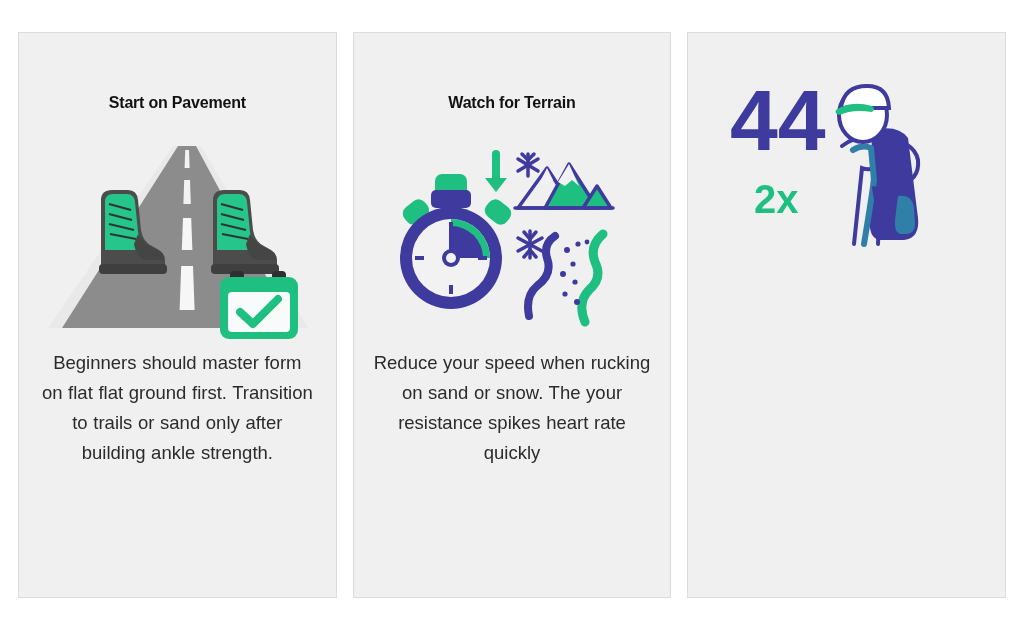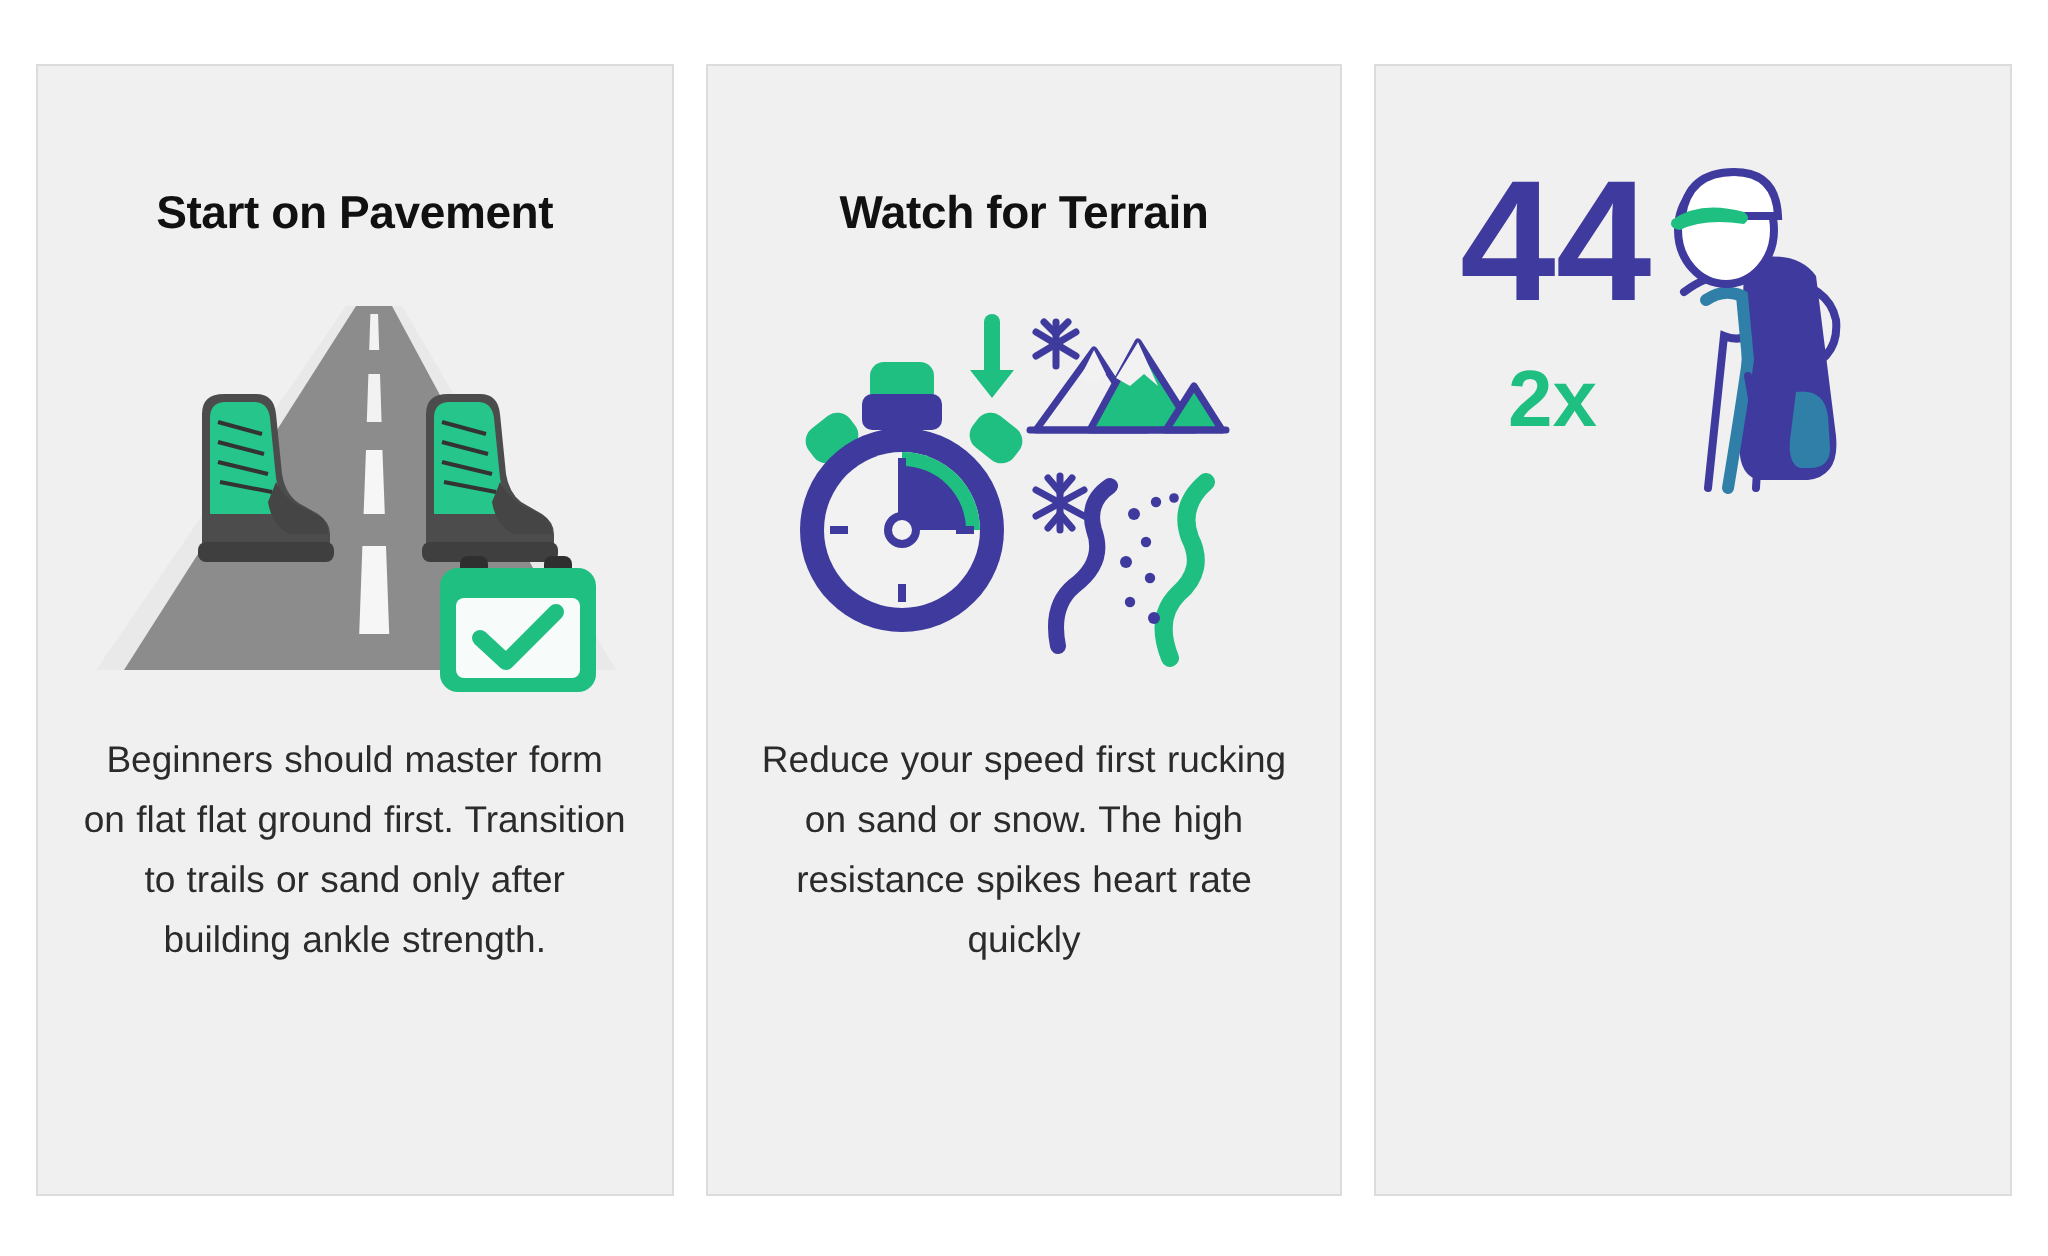--- a/index.html
+++ b/index.html
@@ -30,38 +30,37 @@
     background: #f0f0f0;
     border: 1px solid #dcdcdc;
     box-sizing: border-box;
     display: flex;
     flex-direction: column;
     align-items: center;
     padding: 0;
   }
   .card-title {
     margin-top: 62px;
-    font-size: 23px;
+    font-size: 16px;
     font-weight: bold;
     color: #111111;
     letter-spacing: -0.2px;
     text-align: center;
     line-height: 1;
   }
   .art {
     position: relative;
     width: 100%;
     height: 215px;
     margin-top: 22px;
     display: flex;
     align-items: center;
     justify-content: center;
   }
   .card-body {
-    margin-top: 10px;
     width: 86%;
     text-align: center;
     font-size: 18.5px;
     line-height: 1.62;
     color: #2b2b2b;
     word-spacing: 0.5px;
   }
   .card-3 .card-body { width: 92%; }
   .card-2 .card-body { width: 88%; }
 </style>
@@ -185,21 +184,21 @@
           <circle cx="181" cy="98" r="2.6"></circle>
           <circle cx="176" cy="118" r="2.6"></circle>
           <circle cx="166" cy="128" r="3"></circle>
           <circle cx="178" cy="136" r="2.6"></circle>
           <circle cx="168" cy="148" r="2.6"></circle>
           <circle cx="180" cy="156" r="3"></circle>
           <circle cx="190" cy="96" r="2.4"></circle>
         </g>
       </svg>
     </div>
-    <div class="card-body">Reduce your speed first rucking on sand or snow. The high resistance spikes heart rate quickly</div>
+    <div class="card-body">Reduce your speed when rucking on sand or snow. The your resistance spikes heart rate quickly</div>
   </div>
 
   <div class="card card-3">
     <div class="art">
       <svg width="250" height="190" viewBox="0 0 250 190">
         <text x="8" y="82" font-family="Liberation Sans, sans-serif" font-size="86" font-weight="bold" fill="#3f3a9e">44</text>
         <text x="32" y="145" font-family="Liberation Sans, sans-serif" font-size="40" font-weight="bold" fill="#1fbf82">2x</text>
 
         <g>
 

